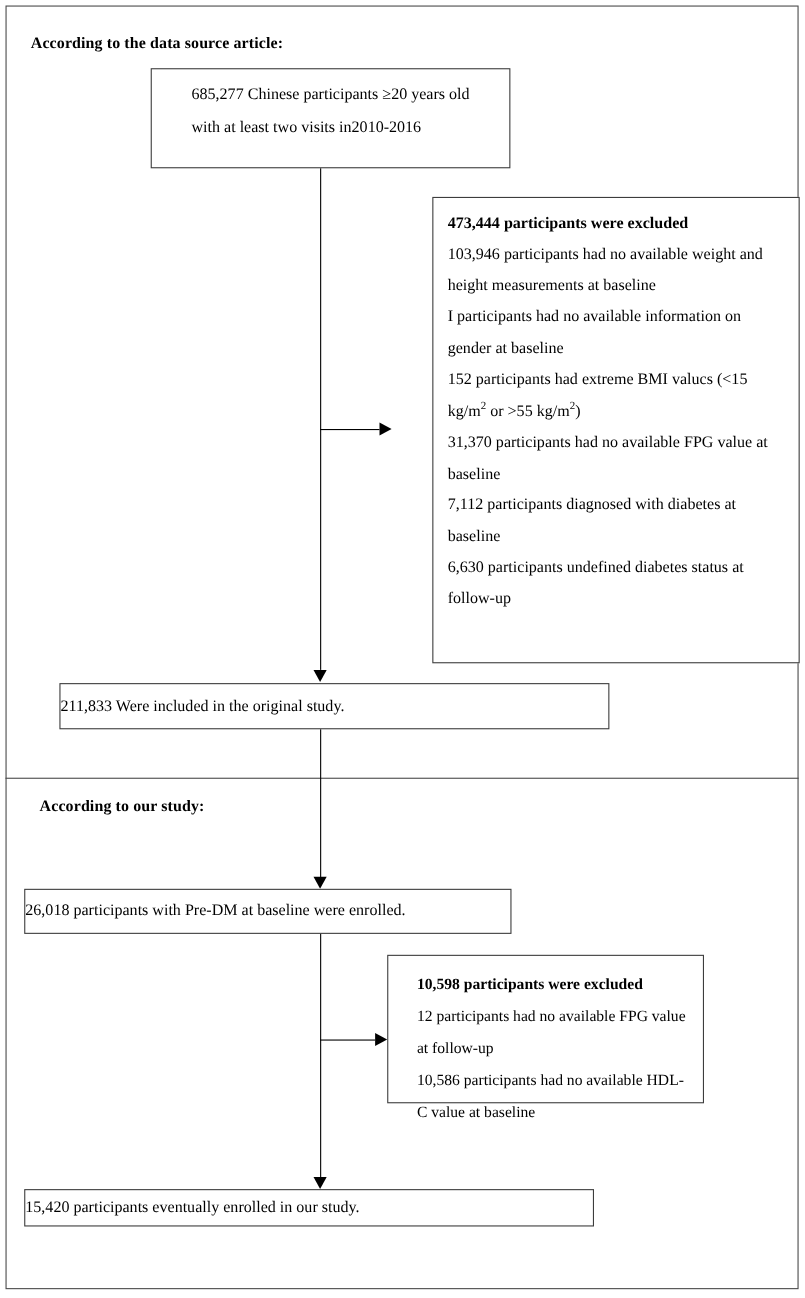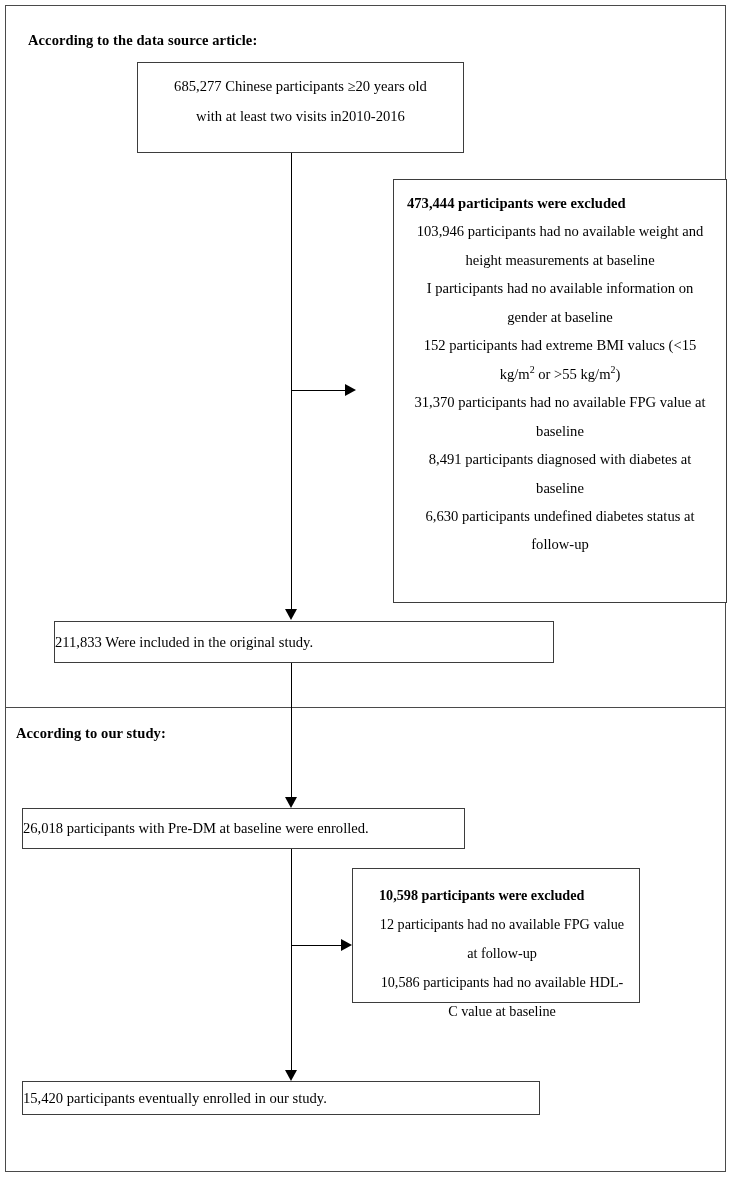--- a/index.html
+++ b/index.html
@@ -41,21 +41,21 @@
   
   .section-heading {
     position: absolute;
     font-weight: bold;
     font-size: 14.5px;
     letter-spacing: 0.1px;
     white-space: nowrap;
     line-height: 1.2;
   }
   #heading-source { left: 28px; top: 32px; }
-  #heading-ours  { left: 16px; top: 725px; }
+  #heading-ours  { left: 36px; top: 725px; }
 
   
   .node-box {
     position: absolute;
     border: 1.2px solid #3d3d3d;
     box-sizing: border-box;
     background: #ffffff;
   }
   .node-box .box-text {
     font-size: 14.6px;
@@ -68,21 +68,21 @@
   }
   .centered-box .box-text { width: 100%; }
 
   
   #box-source-cohort {
     left: 137px; top: 62px; width: 327px; height: 91px;
     display: flex; align-items: flex-start; justify-content: center;
     padding-top: 9px;
   }
   #box-source-cohort .box-text {
-    text-align: center;
+    text-align: left;
     line-height: 2.05;
     font-family: Liberation Serif, serif;
   }
   #box-source-cohort .line2 { display: block; }
 
   
   #box-exclusion-1 {
     left: 356px; top: 179px; width: 334px; height: 424px;
     padding: 9px 13px 0 13px;
     margin-left: 37px;
@@ -109,21 +109,20 @@
   .excl-title {
     font-weight: bold;
     font-size: 14.6px;
     line-height: 1.95;
     margin: 0;
   }
   .excl-item {
     font-size: 14.6px;
     line-height: 1.95;
     margin: 0;
-    text-align: center;
   }
   #box-exclusion-2 .excl-title,
   #box-exclusion-2 .excl-item {
     line-height: 2.05;
     font-size: 14.2px;
   }
   sup { font-size: 0.68em; vertical-align: super; line-height: 0; }
 
   
   .v-line {
@@ -173,21 +172,21 @@
 
   <div class="h-line" style="left:291px; top:390px; width:54px;"></div>
   <div class="arrow-right" style="left:345px; top:384px;"></div>
 
   <div class="node-box" id="box-exclusion-1">
     <p class="excl-title">473,444 participants were excluded</p>
     <p class="excl-item">103,946 participants had no available weight and height measurements at baseline</p>
     <p class="excl-item">I participants had no available information on gender at baseline</p>
     <p class="excl-item">152 participants had extreme BMI valucs (&lt;15 kg/m<sup>2</sup> or &gt;55 kg/m<sup>2</sup>)</p>
     <p class="excl-item">31,370 participants had no available FPG value at baseline</p>
-    <p class="excl-item">8,491 participants diagnosed with diabetes at baseline</p>
+    <p class="excl-item">7,112 participants diagnosed with diabetes at baseline</p>
     <p class="excl-item">6,630 participants undefined diabetes status at follow-up</p>
   </div>
 
   <div class="node-box centered-box" id="box-included-original">
     <div class="box-text">211,833 Were included in the original study.</div>
   </div>
 
   <div class="section-heading" id="heading-ours">According to our study:</div>
 
   <div class="v-line" style="left:291px; top:663px; height:135px;"></div>

